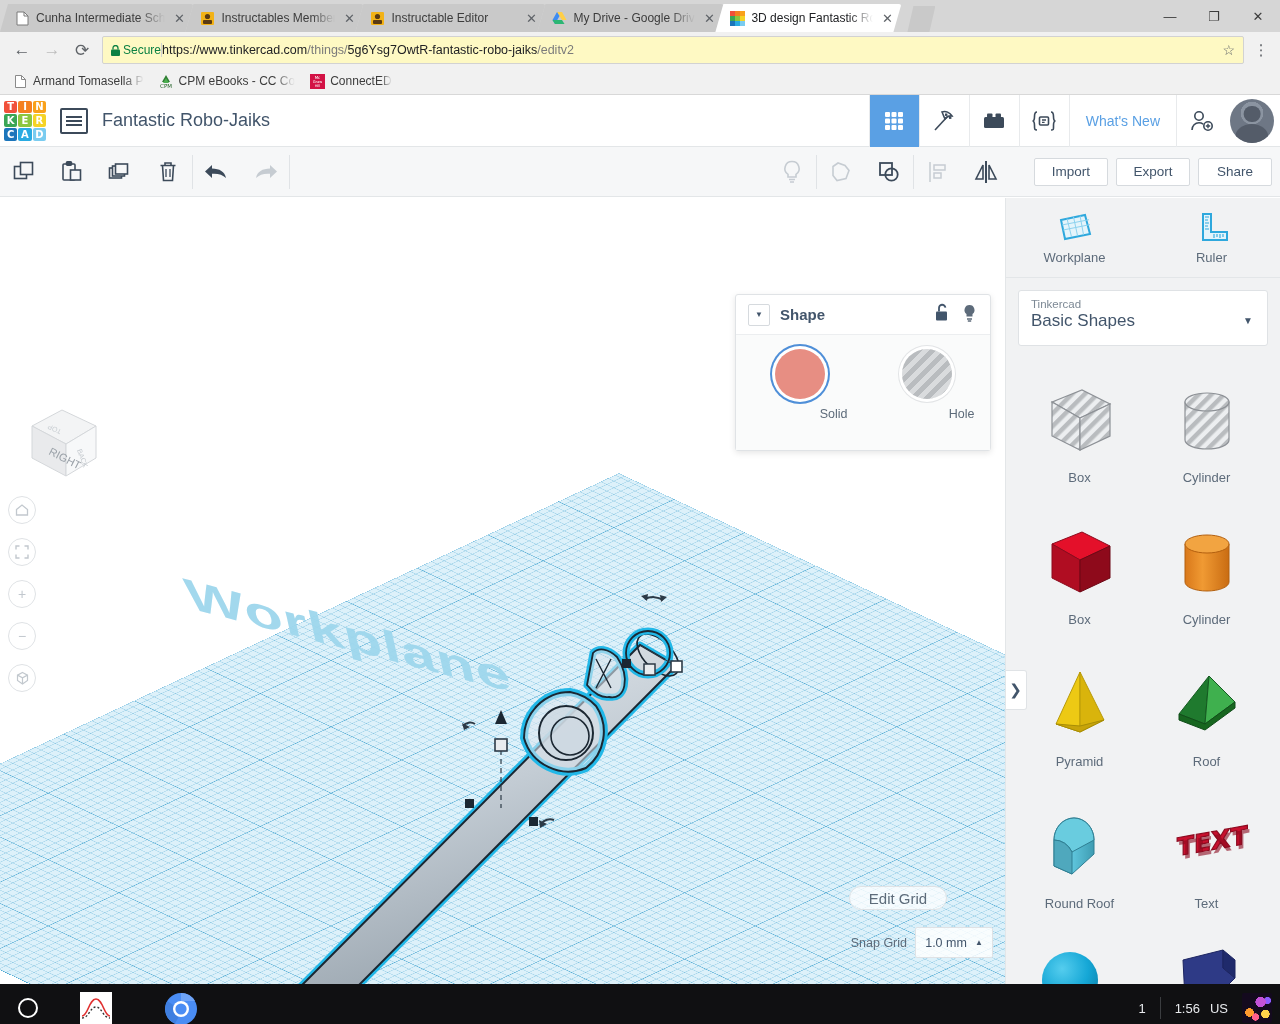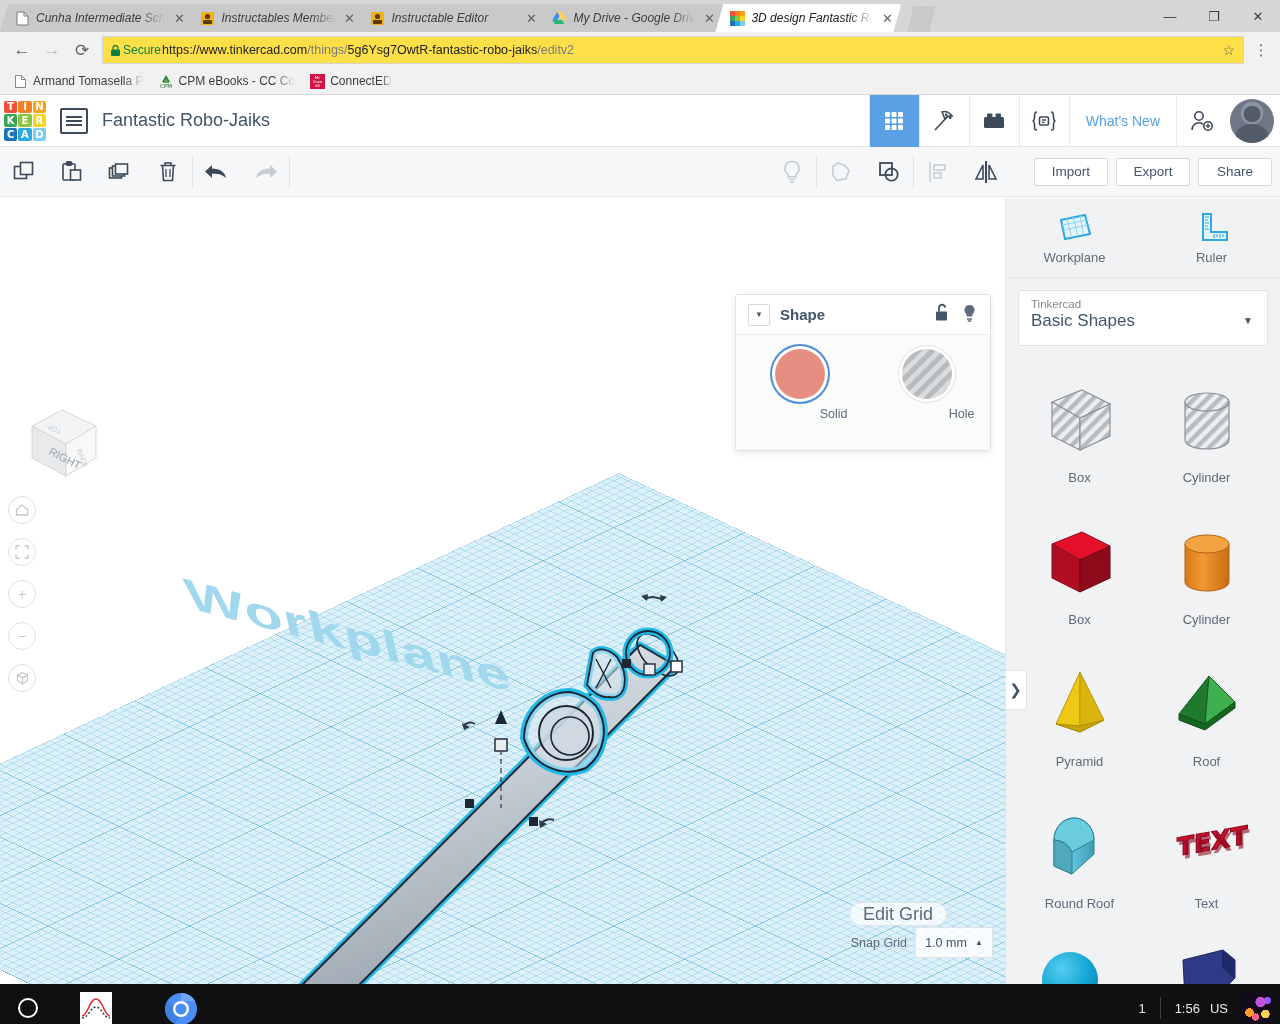--- a/index.html
+++ b/index.html
@@ -20,36 +20,36 @@
     border-top-left-radius: 2px; border-top-right-radius: 2px;
     margin-right: -8px; min-width: 0;
     clip-path: polygon(8px 0, 100% 0, calc(100% - 8px) 100%, 0 100%);
   }
   .tab.active { background: #fff; color: #202124; z-index: 5;
     clip-path: polygon(8px 0, calc(100% - 0px) 0, calc(100% - 8px) 100%, 0 100%); }
   .tab-fav { width: 16px; height: 16px; flex: 0 0 16px; margin-right: 6px;
     display: flex; align-items: center; justify-content: center; }
   .tab-title { white-space: nowrap; overflow: hidden; flex: 1 1 auto;
     -webkit-mask-image: linear-gradient(to right, #000 80%, transparent 100%);
-    mask-image: linear-gradient(to right, #000 80%, transparent 100%); font-style: italic; }
+    mask-image: linear-gradient(to right, #000 80%, transparent 100%); }
   .tab-close { width: 16px; flex: 0 0 16px; text-align: center; font-size: 13px;
     color: #5f6368; margin-left: 6px; }
   .tab-newtab { width: 28px; height: 26px; margin-left: 14px; background: #c9c9c9;
     clip-path: polygon(6px 0, 100% 0, calc(100% - 6px) 100%, 0 100%); }
   #win-controls { position: absolute; right: 0; top: 0; height: 32px;
     display: flex; align-items: center; gap: 0; }
   .wbtn { width: 44px; height: 32px; display: flex; align-items: center;
     justify-content: center; color: #3c3c3c; font-size: 13px; }
 
   #omnibox-row { height: 36px; background: #f1f1f1; display: flex;
     align-items: center; padding: 0 8px; gap: 2px; }
   .navbtn { width: 28px; height: 28px; display: flex; align-items: center;
     justify-content: center; color: #5f6368; font-size: 17px; }
   .navbtn.dim { color: #bdbdbd; }
-  #omnibox { flex: 1; height: 28px; background: #fde047; border: 1px solid #d2d2d2;
+  #omnibox { flex: 1; height: 28px; background: #fef9c3; border: 1px solid #d2d2d2;
     border-radius: 2px; display: flex; align-items: center; padding: 0 8px;
     font-size: 12.5px; color: #202124; margin: 0 4px; }
   .secure { color: #0b8043; display: flex; align-items: center; gap: 3px;
     font-size: 12px; }
   .sep-v { width: 1px; height: 14px; background: #d2d2d2; }
   .url-host { color: #202124; }
   .url-path { color: #7b7b7b; }
   .url-em { color: #202124; }
   #star { color: #5f6368; font-size: 14px; }
   #kebab { color: #5f6368; font-size: 15px; width: 22px; text-align: center; }
@@ -173,24 +173,24 @@
     padding: 4px 10px 0; }
   .shape-cell { height: 138px; display: flex; flex-direction: column;
     align-items: center; justify-content: center; gap: 6px; }
   .shape-name { font-size: 13px; color: #5d6b7a; }
   #panel-collapse { position: absolute; left: -1px; top: 472px; width: 22px;
     height: 40px; background: #fff; border: 1px solid #e0e3e6; border-left: none;
     border-radius: 0 3px 3px 0; display: flex; align-items: center;
     justify-content: center; color: #42556b; font-size: 15px; }
 
   
-  #edit-grid { position: absolute; right: 58px; bottom: 58px; height: 24px;
+  #edit-grid { position: absolute; right: 58px; bottom: 74px; height: 24px;
     min-width: 98px; background: rgba(255,255,255,.72); border: 1px solid #dfe2e5;
     border-radius: 12px; display: flex; align-items: center; justify-content: center;
-    font-size: 18px; color: #5d6b7a; }
+    font-size: 15px; color: #5d6b7a; }
   #snap-row { position: absolute; right: 12px; bottom: 26px; display: flex;
     align-items: center; gap: 8px; }
   #snap-label { font-size: 12.5px; color: #5d6b7a; }
   #snap-select { height: 31px; min-width: 78px; background: rgba(255,255,255,.82);
     border: 1px solid #dfe2e5; border-radius: 2px; display: flex;
     align-items: center; justify-content: center; gap: 8px;
     font-size: 12.5px; color: #42556b; padding: 0 8px; }
 
   
   #shelf { height: 48px; background: #101012; display: flex; align-items: center;

